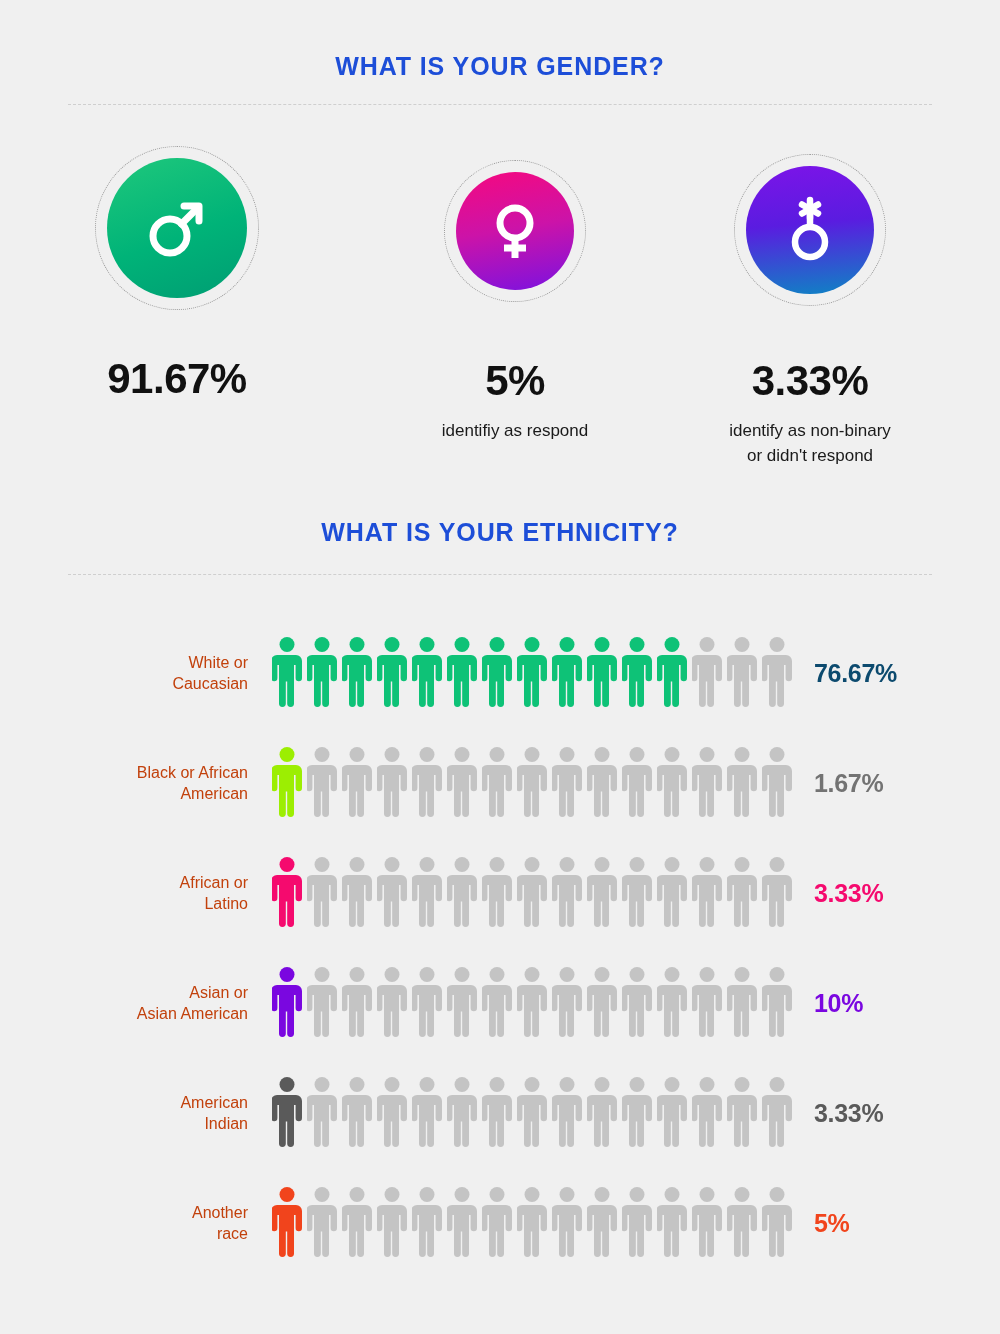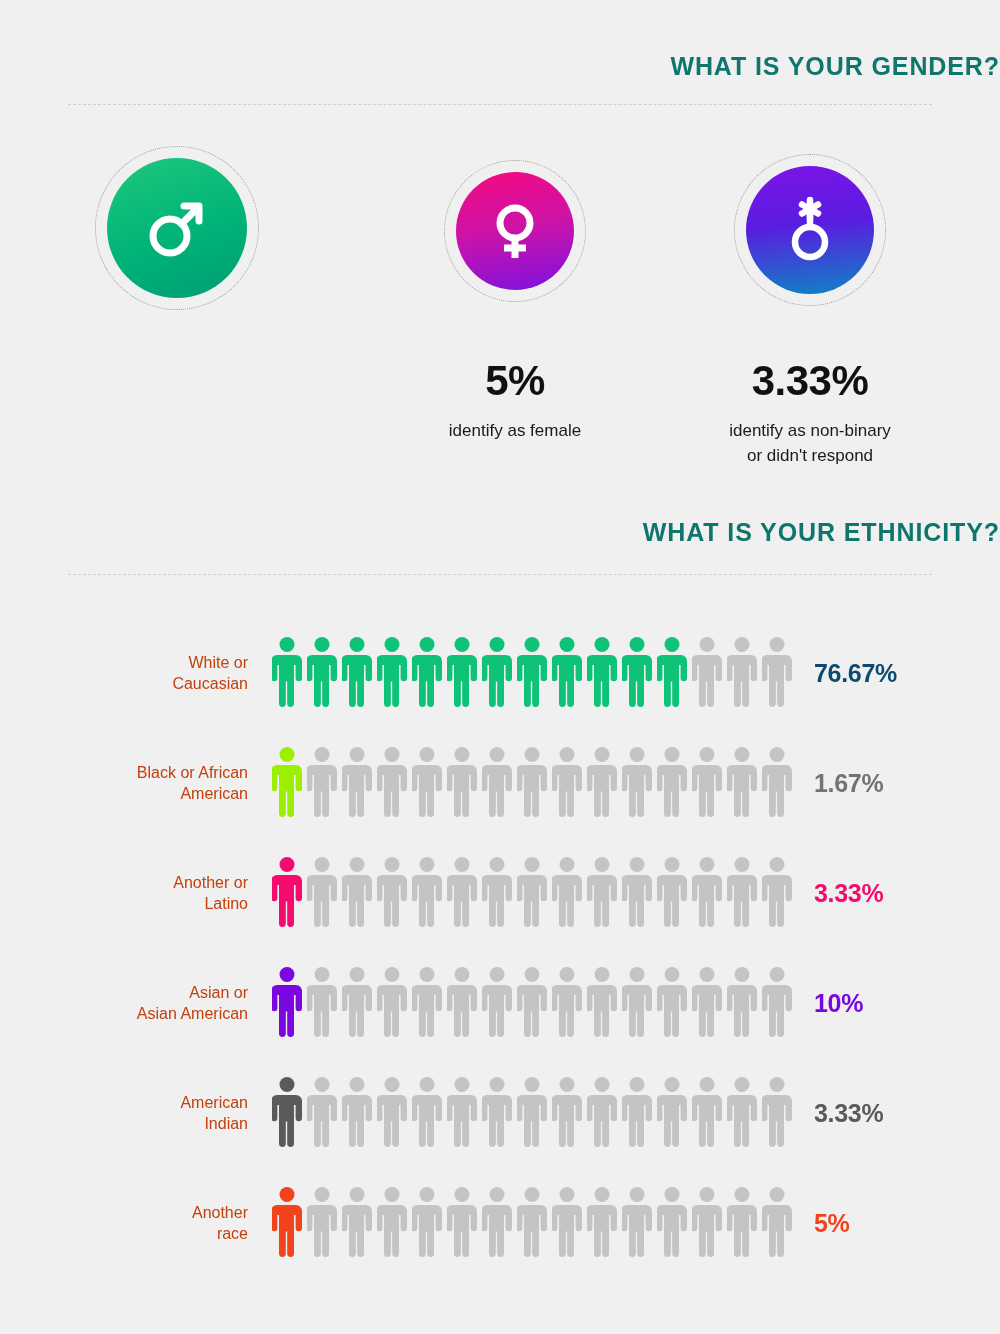--- a/index.html
+++ b/index.html
@@ -17,25 +17,25 @@
   }
 
   .page {
     position: relative;
     width: 1000px;
     height: 1334px;
   }
 
   
   .section-title {
-    text-align: right;
+    text-align: center;
     font-weight: bold;
     font-size: 25px;
     letter-spacing: 0.9px;
-    color: #0f766e;
+    color: #1d4ed8;
     text-transform: uppercase;
   }
   #gender-title {
     position: absolute;
     top: 52px;
     left: 0;
     width: 1000px;
   }
   #ethnicity-title {
     position: absolute;
@@ -169,37 +169,38 @@
         <div class="circle male">
           <span>
             <svg width="74" height="74" viewBox="0 0 74 74" aria-hidden="true">
               <circle cx="30" cy="45" r="17" fill="none" stroke="#ffffff" stroke-width="7"></circle>
               <line x1="41.5" y1="33" x2="58" y2="16.5" stroke="#ffffff" stroke-width="7" stroke-linecap="round"></line>
               <path d="M44 15 L59 15 L59 30" fill="none" stroke="#ffffff" stroke-width="7" stroke-linecap="round" stroke-linejoin="round"></path>
             </svg>
           </span>
         </div>
       </div>
+      <div class="gender-pct">91.67%</div>
     </div>
 
     <div id="gender-card-female" class="gender-card">
       <div class="circle-wrap female">
         <div class="dot-ring"></div>
         <div class="circle female">
           <span>
             <svg width="62" height="62" viewBox="0 0 62 62" aria-hidden="true">
               <circle cx="31" cy="23" r="15" fill="none" stroke="#ffffff" stroke-width="7"></circle>
               <line x1="31" y1="38" x2="31" y2="58" stroke="#ffffff" stroke-width="7" stroke-linecap="butt"></line>
               <line x1="20" y1="48" x2="42" y2="48" stroke="#ffffff" stroke-width="7" stroke-linecap="butt"></line>
             </svg>
           </span>
         </div>
       </div>
       <div class="gender-pct">5%</div>
-      <div class="gender-label">identify as female</div>
+      <div class="gender-label">identifiy as respond</div>
     </div>
 
     <div id="gender-card-nb" class="gender-card">
       <div class="circle-wrap nb">
         <div class="dot-ring"></div>
         <div class="circle nb">
           <span>
             <svg width="66" height="70" viewBox="0 0 66 70" aria-hidden="true">
               <circle cx="33" cy="47" r="15" fill="none" stroke="#ffffff" stroke-width="6.5"></circle>
               <line x1="33" y1="32" x2="33" y2="18" stroke="#ffffff" stroke-width="6.5"></line>
@@ -412,21 +413,21 @@
           <span>
             <svg class="person" width="30" height="74" viewBox="0 0 30 74" aria-hidden="true">
               <circle cx="15" cy="8.5" r="7.5" fill="#c4c4c4"></circle>
               <path d="M6 19 h18 a6 6 0 0 1 6 6 v17 a3.2 3.2 0 0 1 -6.4 0 v-13 h-1.6 v38.5 a3.4 3.4 0 0 1 -6.8 0 v-22 h-1.4 v22 a3.4 3.4 0 0 1 -6.8 0 v-38.5 h-1.6 v13 a3.2 3.2 0 0 1 -6.4 0 v-17 a6 6 0 0 1 6 -6 z" fill="#c4c4c4"></path>
             </svg>
           </span>
         </div>
         <div class="eth-pct" style="color: #737373;">1.67%</div>
       </div>
       <div class="eth-row">
-        <div class="eth-label"><span>Another or</span><br><span>Latino</span></div>
+        <div class="eth-label"><span>African or</span><br><span>Latino</span></div>
         <div class="eth-figures">
           <span>
             <svg class="person" width="30" height="74" viewBox="0 0 30 74" aria-hidden="true">
               <circle cx="15" cy="8.5" r="7.5" fill="#f50a6e"></circle>
               <path d="M6 19 h18 a6 6 0 0 1 6 6 v17 a3.2 3.2 0 0 1 -6.4 0 v-13 h-1.6 v38.5 a3.4 3.4 0 0 1 -6.8 0 v-22 h-1.4 v22 a3.4 3.4 0 0 1 -6.8 0 v-38.5 h-1.6 v13 a3.2 3.2 0 0 1 -6.4 0 v-17 a6 6 0 0 1 6 -6 z" fill="#f50a6e"></path>
             </svg>
           </span>
           <span>
             <svg class="person" width="30" height="74" viewBox="0 0 30 74" aria-hidden="true">
               <circle cx="15" cy="8.5" r="7.5" fill="#c4c4c4"></circle>

